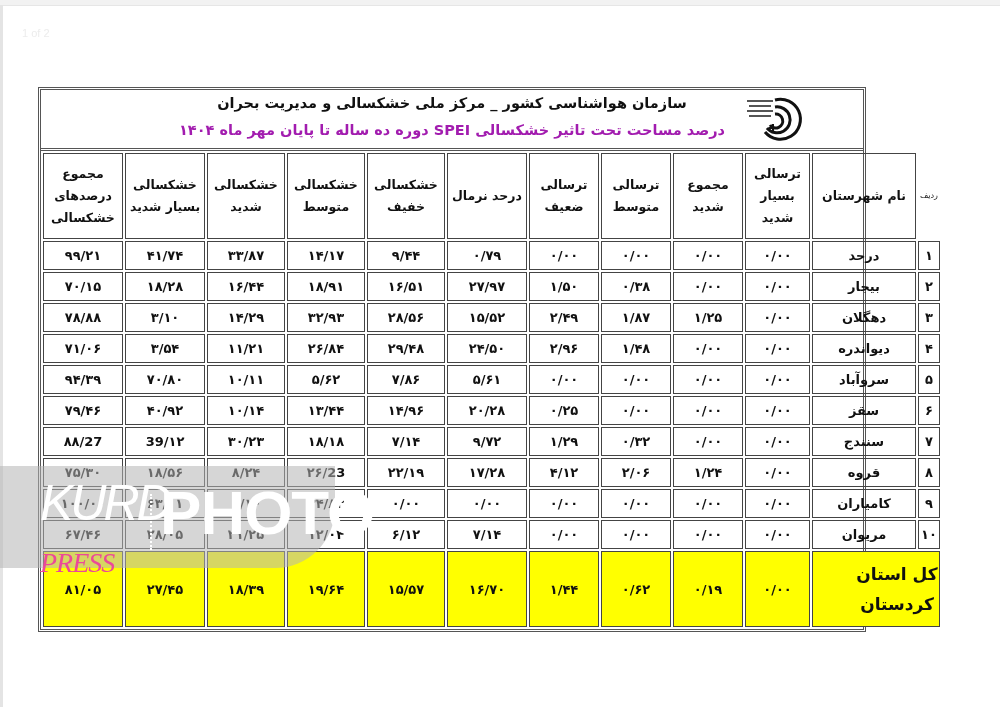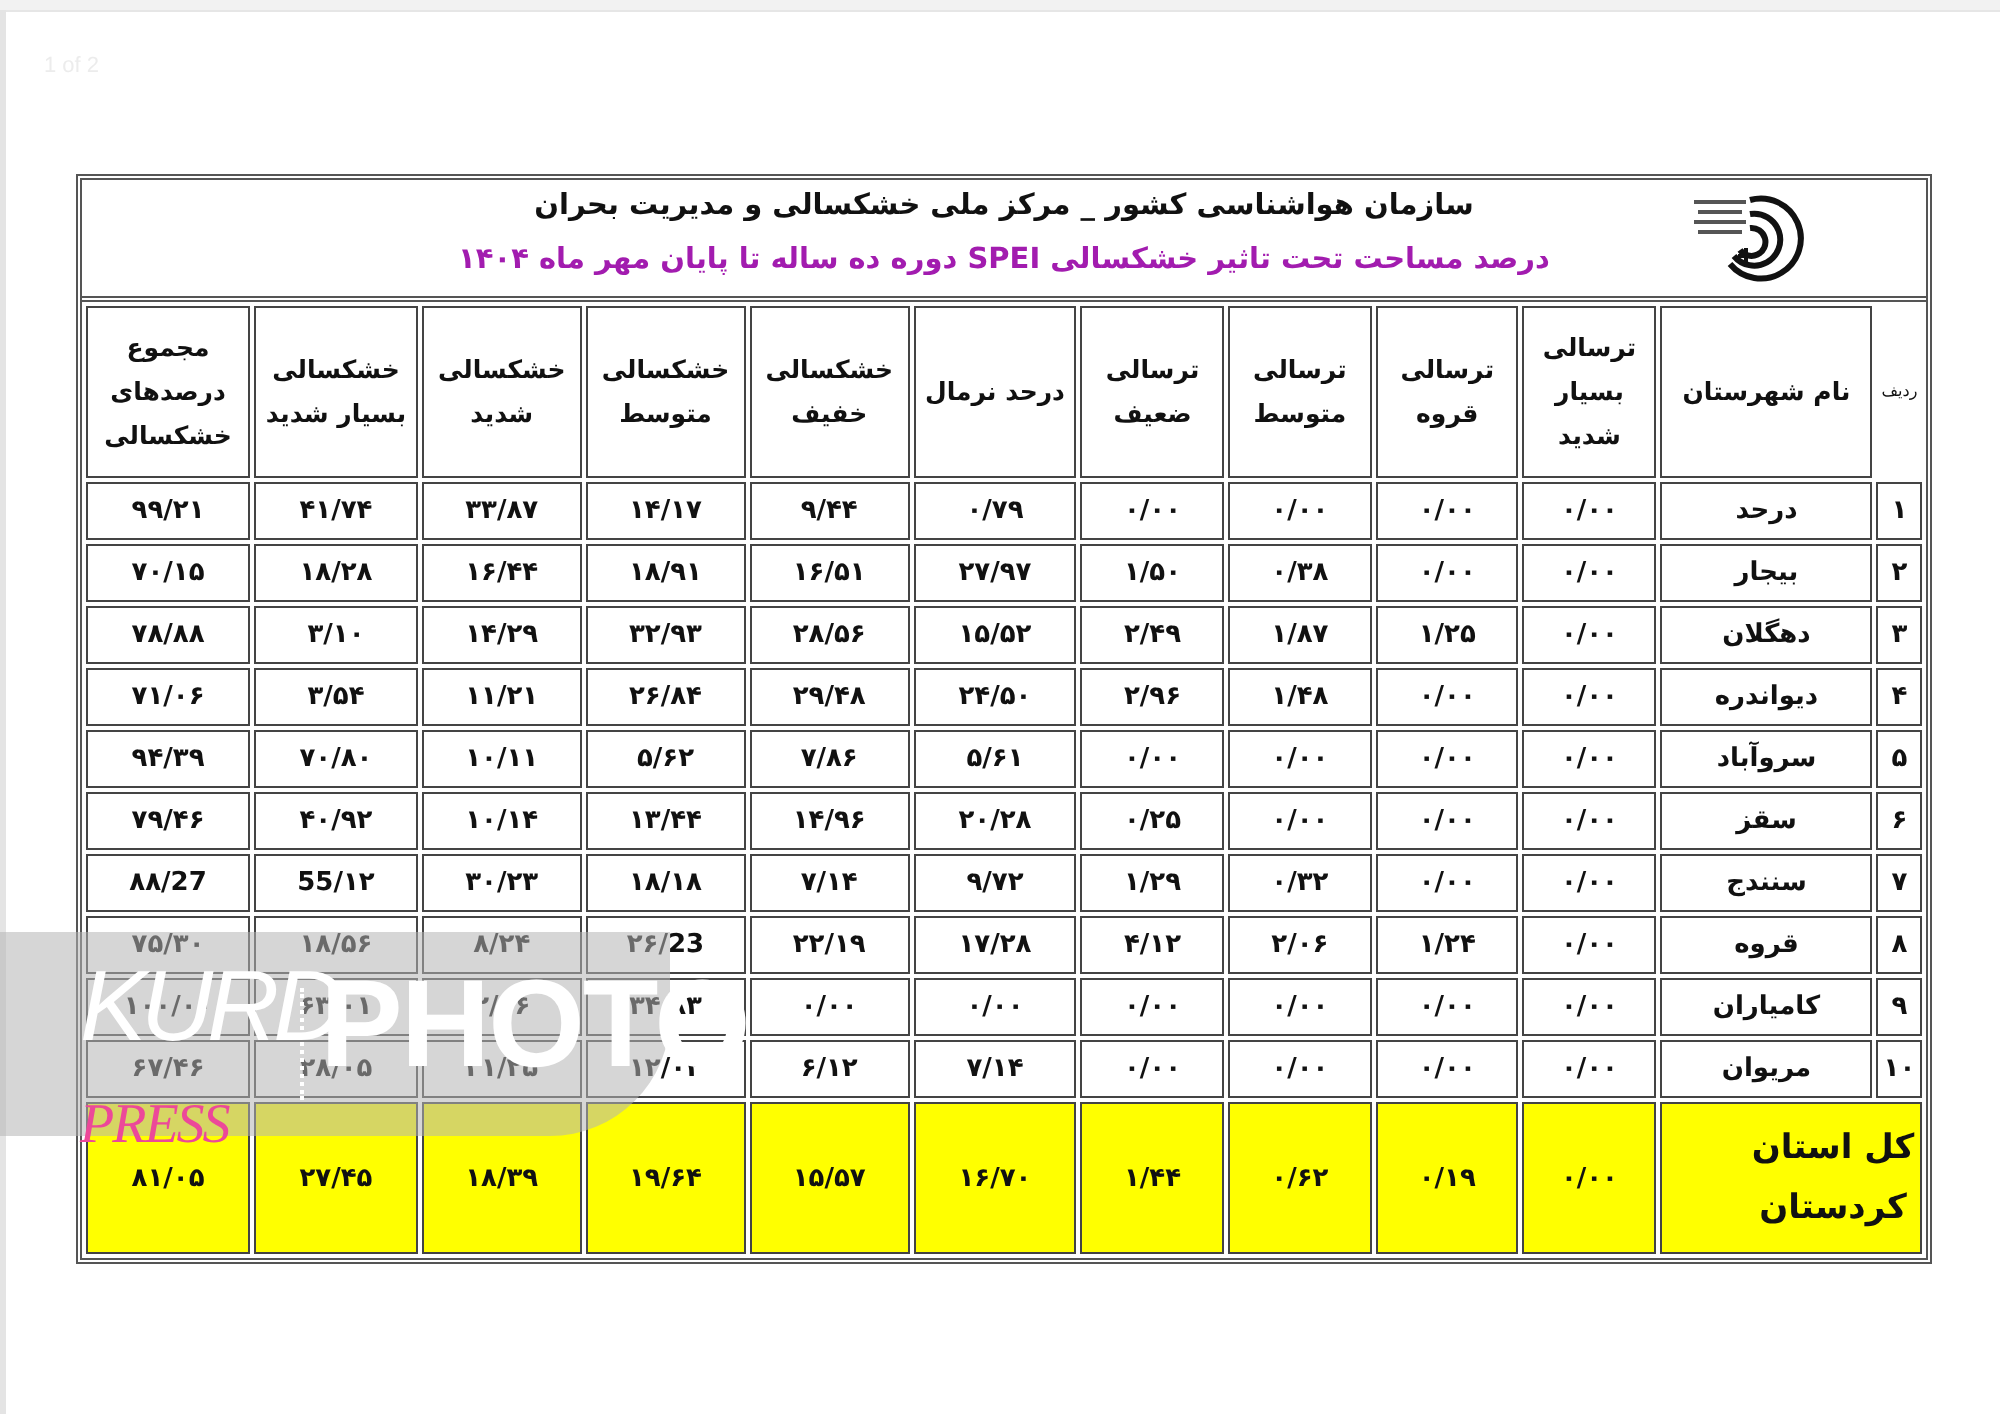--- a/index.html
+++ b/index.html
@@ -1,20 +1,20 @@
 <!DOCTYPE html>
 <html><head>
 <meta charset="utf-8">
 <style>
   html, body { margin:0; padding:0; }
   body { width:1000px; height:707px; background:#ffffff; position:relative; overflow:hidden; font-family:"DejaVu Sans", sans-serif; }
   .topbar { position:absolute; left:0; top:0; width:1000px; height:5px; background:#f2f2f2; border-bottom:1px solid #e6e6e6; }
   .leftedge { position:absolute; left:0; top:5px; width:3px; height:702px; background:#e4e4e4; }
   .pageind { position:absolute; left:22px; top:27px; font-size:11px; color:#ececec; font-family:"Liberation Sans", sans-serif; }
-  .doc { position:absolute; left:38px; top:87px; width:928px; }
+  .doc { position:absolute; left:38px; top:87px; width:828px; }
   .frame { border:3px double #555; background:#fff; }
   .titlebox { position:relative; height:58px; border-bottom:3px double #555; }
   .t1 { position:absolute; left:0; right:0; top:5px; text-align:center; font-weight:bold; font-size:14.5px; color:#111; direction:rtl; }
   .t2 { position:absolute; left:0; right:0; top:32px; text-align:center; font-weight:bold; font-size:14.5px; color:#a21caf; direction:rtl; }
   .logo { position:absolute; right:58px; top:6px; width:60px; height:46px; }
   table { border-collapse:separate; border-spacing:2px; width:100%; direction:rtl; table-layout:fixed; }
   td, th { border:1.5px solid #444; text-align:center; vertical-align:middle; font-size:13px; color:#111; padding:0; }
   th { font-weight:bold; font-size:12.5px; line-height:22px; height:84px; }
   td { font-weight:bold; height:27px; }
   th.rowno { font-size:8px; font-weight:normal; border:none; }
@@ -64,21 +64,21 @@
           <col style="width:78px">
           <col style="width:78px">
           <col style="width:80px">
           <col style="width:80px">
       </colgroup>
       <thead>
         <tr>
           <th class="rowno">ردیف</th>
           <th>نام شهرستان</th>
           <th>ترسالی بسیار شدید</th>
-          <th>ترسالی قروه</th>
+          <th>مجموع شدید</th>
           <th>ترسالی متوسط</th>
           <th>ترسالی ضعیف</th>
           <th>درحد نرمال</th>
           <th>خشکسالی خفیف</th>
           <th>خشکسالی متوسط</th>
           <th>خشکسالی شدید</th>
           <th>خشکسالی بسیار شدید</th>
           <th>مجموع درصدهای خشکسالی</th>
         </tr>
       </thead>
@@ -171,21 +171,21 @@
           <td class="rowno">۷</td>
           <td>سنندج</td>
           <td>۰/۰۰</td>
           <td>۰/۰۰</td>
           <td>۰/۳۲</td>
           <td>۱/۲۹</td>
           <td>۹/۷۲</td>
           <td>۷/۱۴</td>
           <td>۱۸/۱۸</td>
           <td>۳۰/۲۳</td>
-          <td>55/۱۲</td>
+          <td>39/۱۲</td>
           <td>۸۸/27</td>
         </tr>
         <tr>
           <td class="rowno">۸</td>
           <td>قروه</td>
           <td>۰/۰۰</td>
           <td>۱/۲۴</td>
           <td>۲/۰۶</td>
           <td>۴/۱۲</td>
           <td>۱۷/۲۸</td>

